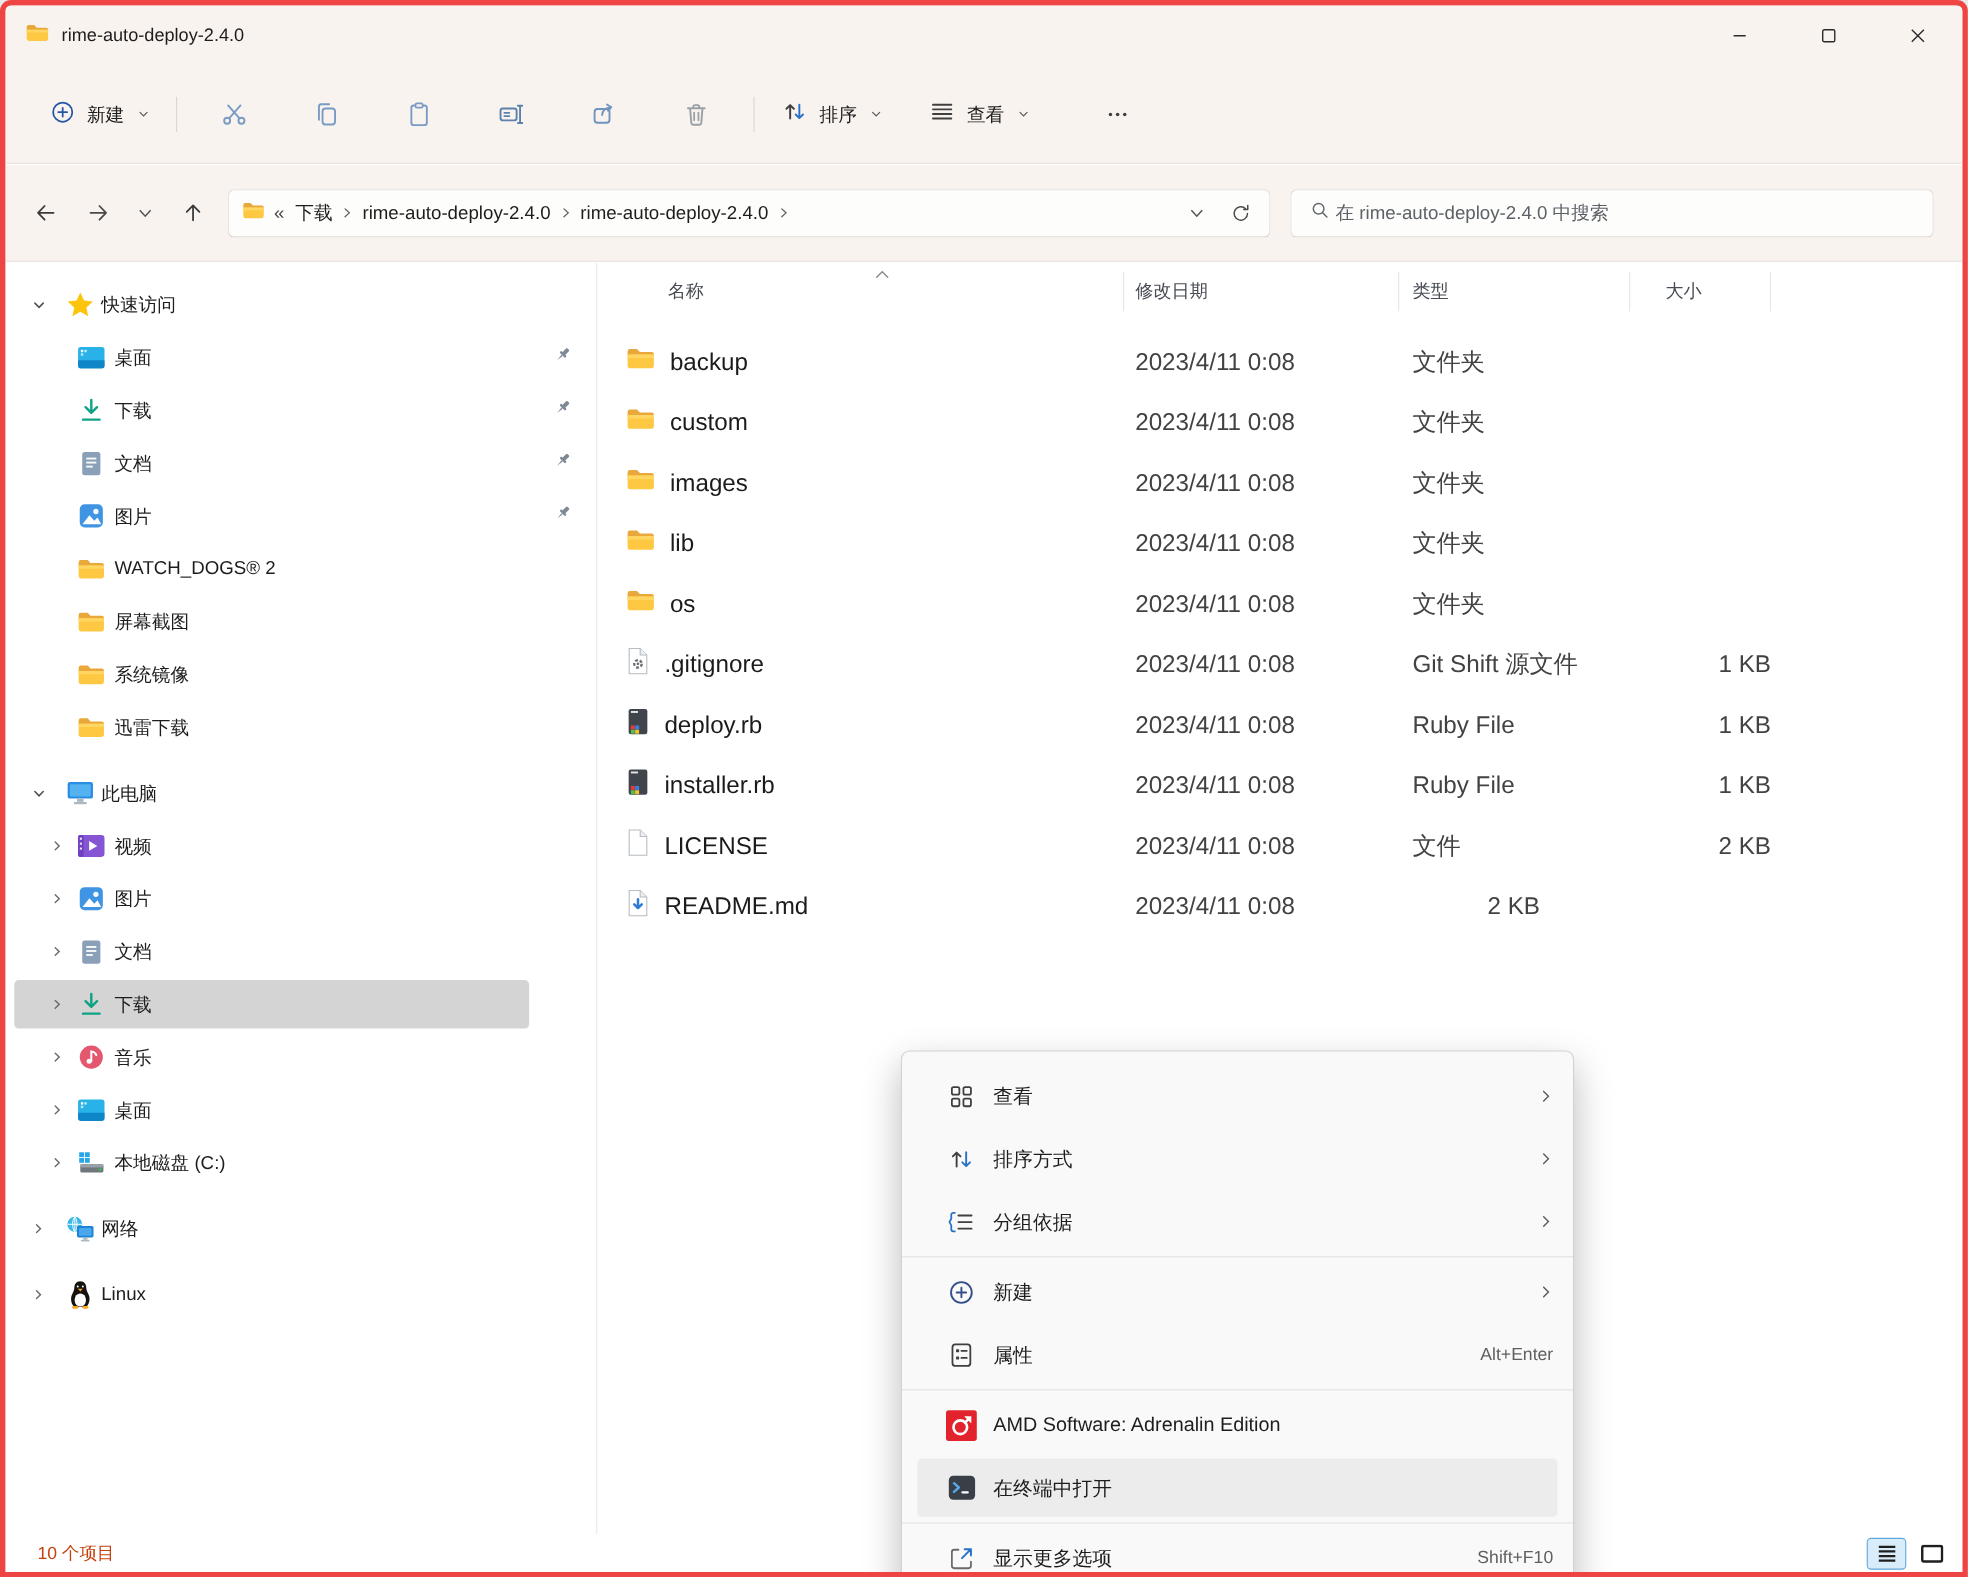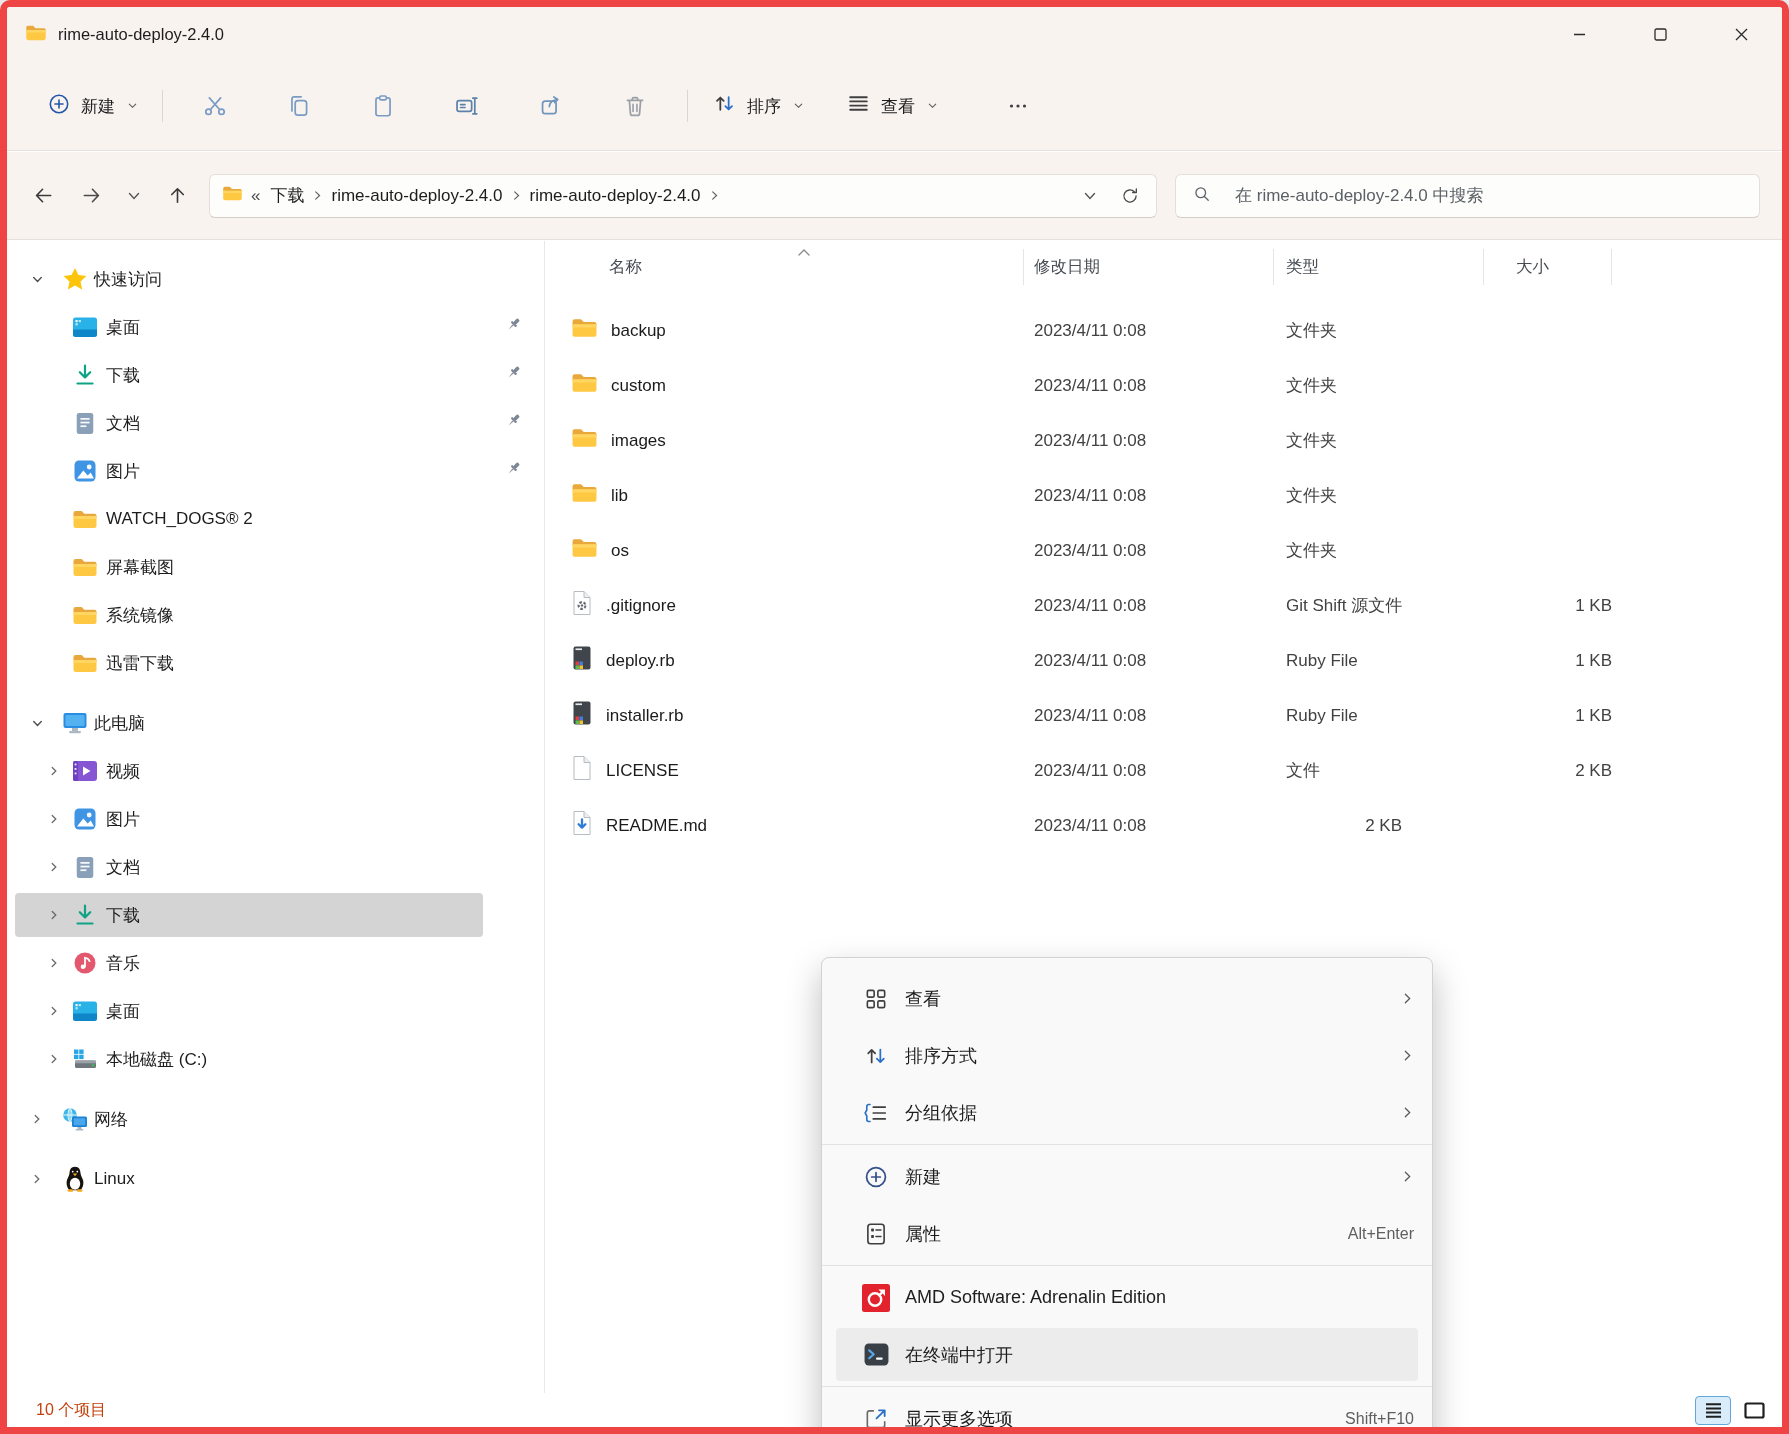--- a/index.html
+++ b/index.html
@@ -1,19 +1,19 @@
 <!DOCTYPE html>
 <html><head>
 <meta charset="utf-8">
 <style>
   * { box-sizing: border-box; margin: 0; padding: 0; }
   html,body { background:#e8e8e8; }
   body { font-family: "Liberation Sans", "DejaVu Sans", sans-serif; }
   .window { position:relative; width:1789px; height:1434px; overflow:hidden;
-            background:#fff; border-radius:10px 10px 0 0; border:7px solid #ef4444; }
+            background:#fff; border-radius:10px 10px 0 0; border:5px solid #ef4444; }
 
   
   .titlebar { position:absolute; top:0; left:0; right:0; height:55px; background:#f9f3f0;
               display:flex; align-items:center; padding-left:18px; }
   .title-text { margin-left:11px; font-size:16.5px; color:#1d1d1d; }
   .win-controls { position:absolute; right:0; top:0; height:55px; display:flex; }
   .win-btn { width:81px; height:55px; display:flex; align-items:center; justify-content:center; }
 
   
   .toolbar { position:absolute; top:55px; left:0; right:0; height:89px; background:#f9f3f0;
@@ -30,21 +30,21 @@
   .nav-btn { width:48px; height:48px; display:flex; align-items:center; justify-content:center; border-radius:5px; }
   .nav-btn.small { width:38px; }
   .address-box { margin-left:8px; width:948px; height:44px; background:#fdfdfc; border:1px solid #e5deda;
                  border-bottom-color:#d4ccc8; border-radius:6px; display:flex; align-items:center; padding:0 6px 0 12px; }
   .crumb { font-size:17px; color:#1d1d1d; padding:4px 6px; border-radius:4px; white-space:nowrap; }
   .crumb-sep { padding:0 3px; display:flex; align-items:center; }
   .crumb-prefix { color:#4a4a4a; font-size:17px; padding:0 4px 0 8px; }
   .addr-right { margin-left:auto; display:flex; align-items:center; }
   .addr-ic { width:40px; height:38px; display:flex; align-items:center; justify-content:center; border-radius:4px; }
   .search-box { margin-left:18px; width:585px; height:44px; background:#fdfdfc; border:1px solid #e5deda;
-                border-bottom-color:#d4ccc8; border-radius:6px; display:flex; align-items:center; gap:23px;
+                border-bottom-color:#d4ccc8; border-radius:6px; display:flex; align-items:center; gap:4px;
                 padding:0 16px; }
   .search-ph { font-size:17px; color:#5c6166; white-space:nowrap; overflow:hidden; }
 
   
   .main { position:absolute; top:234px; left:0; right:0; bottom:34px; display:flex; background:#fff;justify-content:space-between; }
   .sidebar { width:538px; border-right:1px solid #ece7e4; padding-top:14px; flex:0 0 538px; }
   .side-item { position:relative; height:48px; margin:0 8px; display:flex; align-items:center; font-size:17px; color:#1d1d1d; }
   .side-item.gap { margin-top:12px; }
   .side-item.selected::before { content:""; position:absolute; left:0; right:53px; top:2px; bottom:2px;
                                 background:#d4d4d4; border-radius:4px; }
@@ -62,21 +62,21 @@
   
   .content { flex:1; position:relative; }
   .list-header { position:relative; height:52px; display:flex; font-size:16.5px; color:#474c52; }
   .hc { display:flex; align-items:center; height:36px; margin-top:8px; border-right:1px solid #e5e5e5; }
   .sort-caret { position:absolute; left:252px; top:1px; }
   .c-name { width:479px; padding-left:64px; }
   .c-date { width:250px; padding-left:10px; }
   .c-type { width:210px; padding-left:12px; }
   .c-size { width:128px; justify-content:flex-end; padding-right:62px; }
   .rows { padding-top:10px; }
-  .frow { height:55px; display:flex; align-items:center; font-size:17px; color:#1b1b1b; }
+  .frow { height:55px; display:flex; align-items:center; font-size:22px; color:#1b1b1b; }
   .frow .fc { display:flex; align-items:center; height:100%; }
   .f-name { width:479px; padding-left:26px; gap:13px; }
   .f-date { width:250px; padding-left:10px; color:#424242; }
   .f-type { width:210px; padding-left:12px; color:#424242; }
   .f-size { width:128px; justify-content:flex-end; color:#424242; }
 
   
   .statusbar { position:absolute; left:0; right:0; bottom:0; height:34px; background:#fff;
                display:flex; align-items:center; padding-left:29px; font-size:16px; color:#c2410c; }
   .sb-right { position:absolute; right:10px; bottom:2px; display:flex; gap:5px; }

